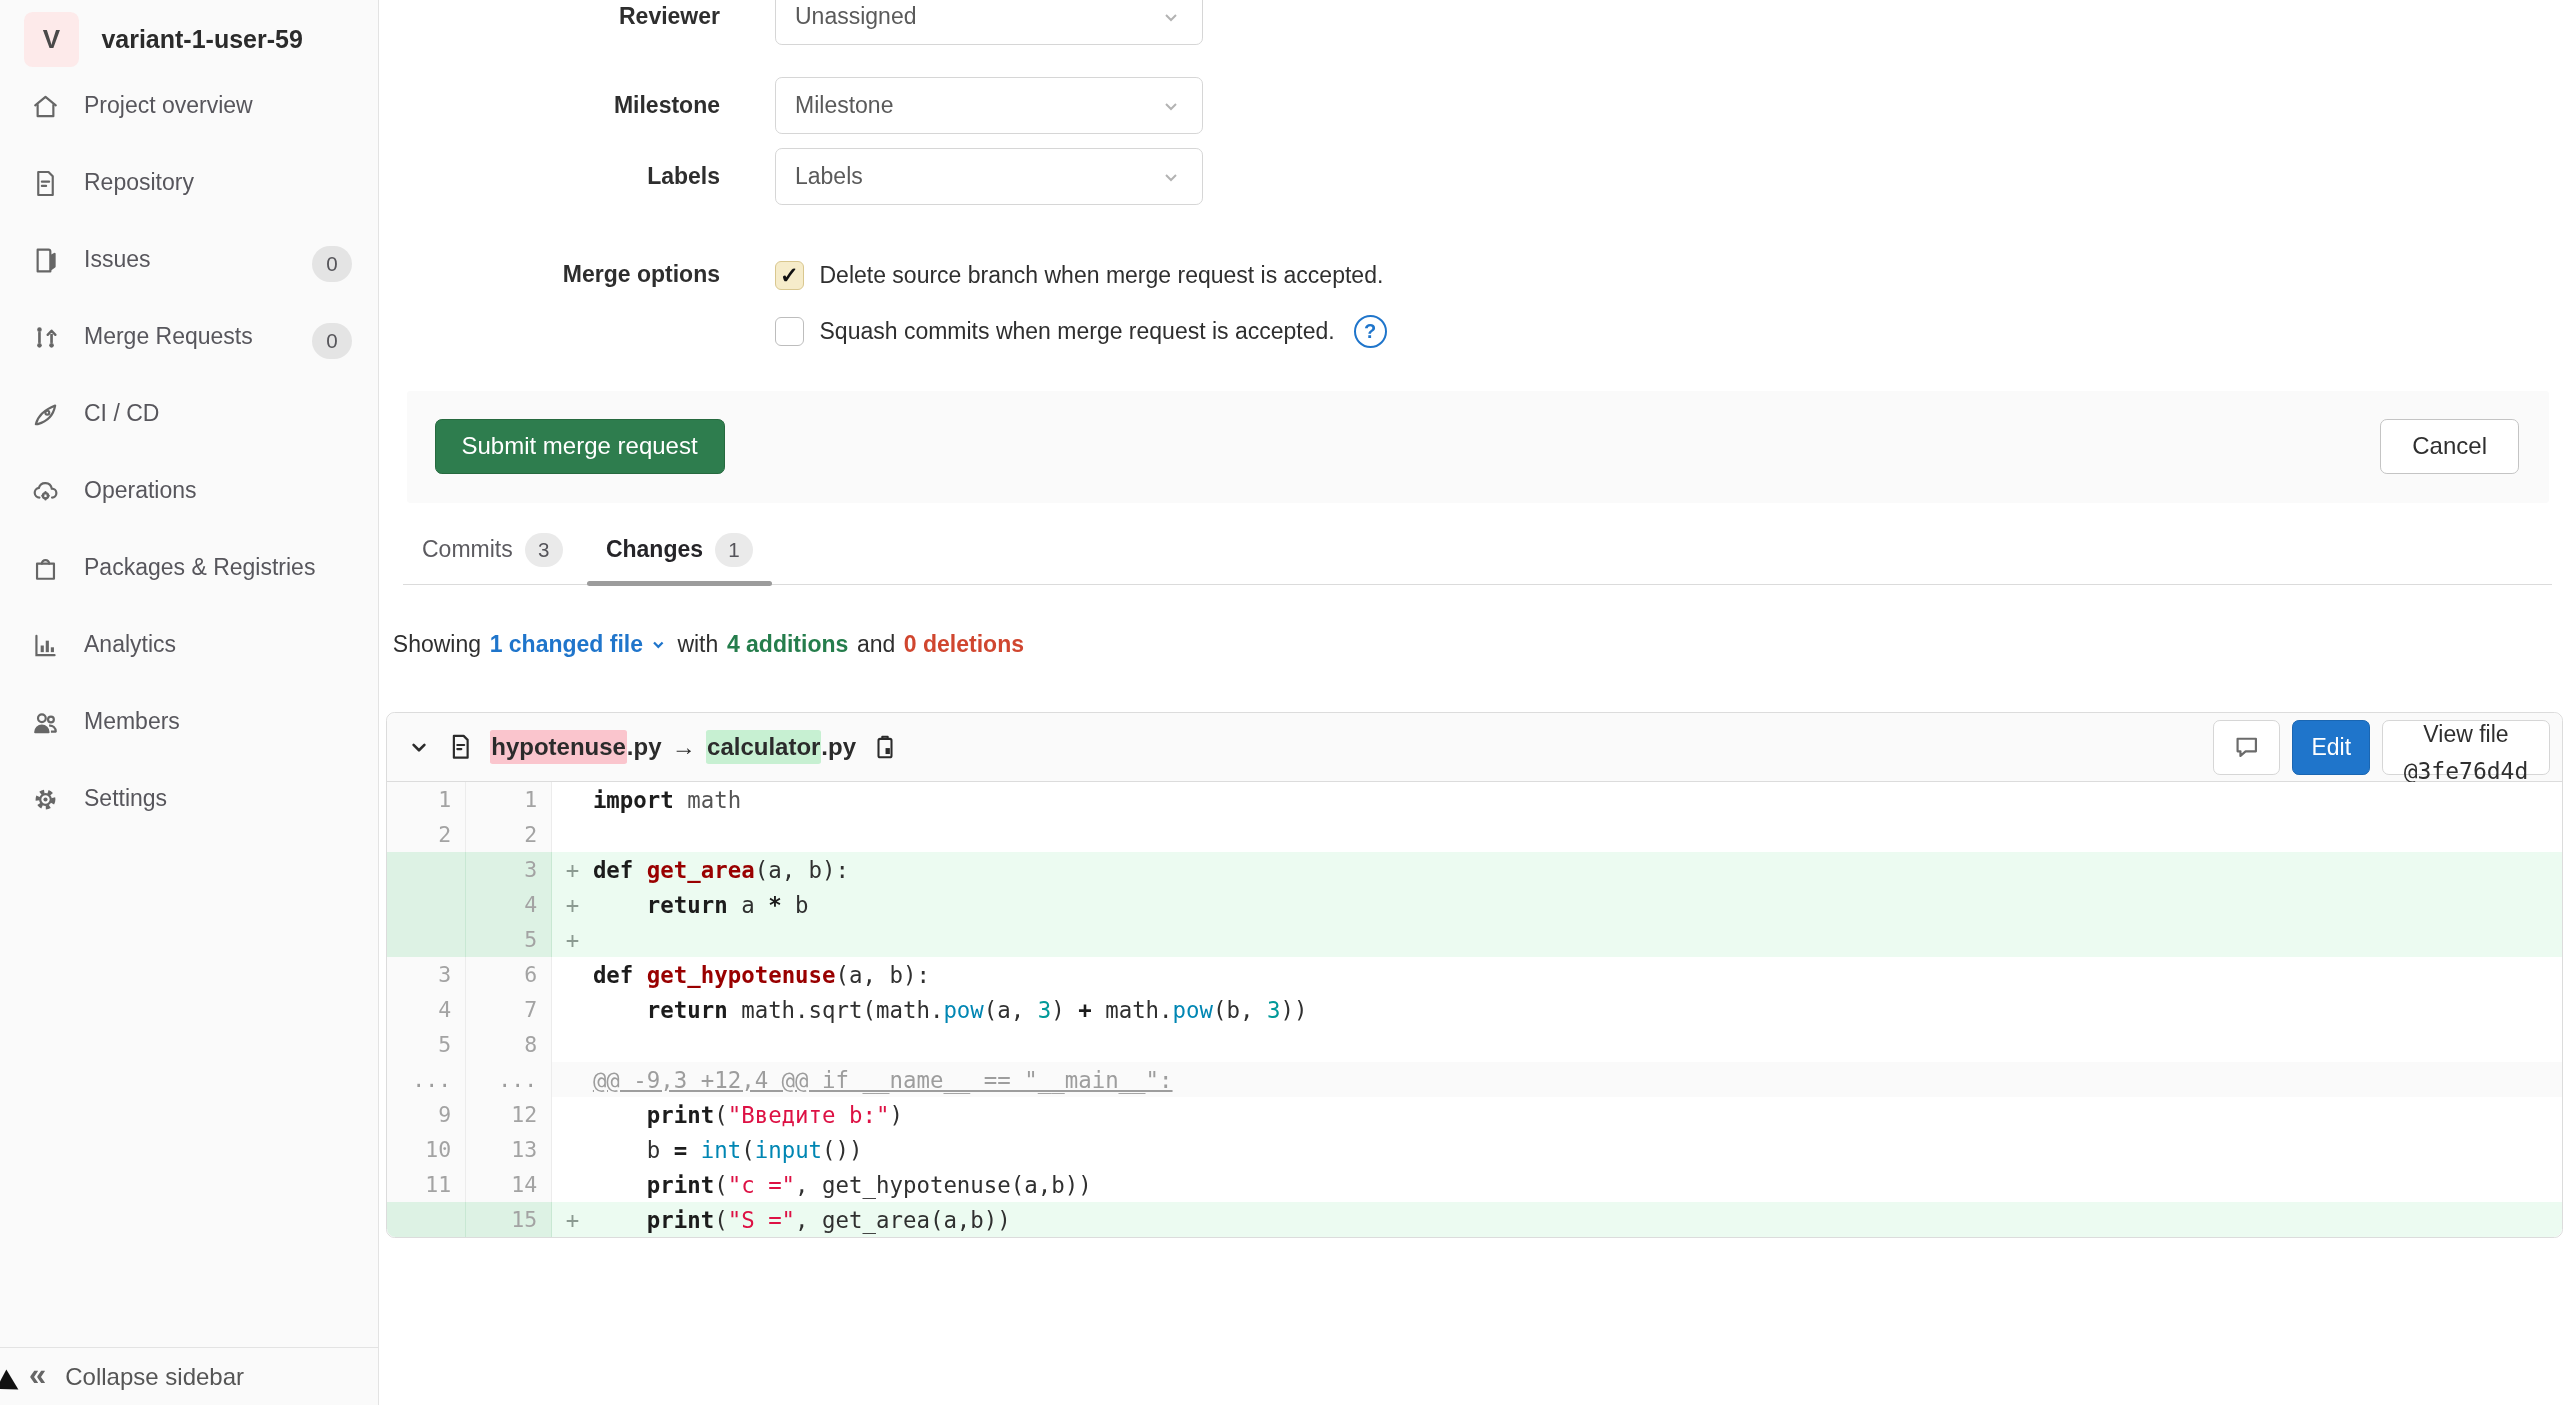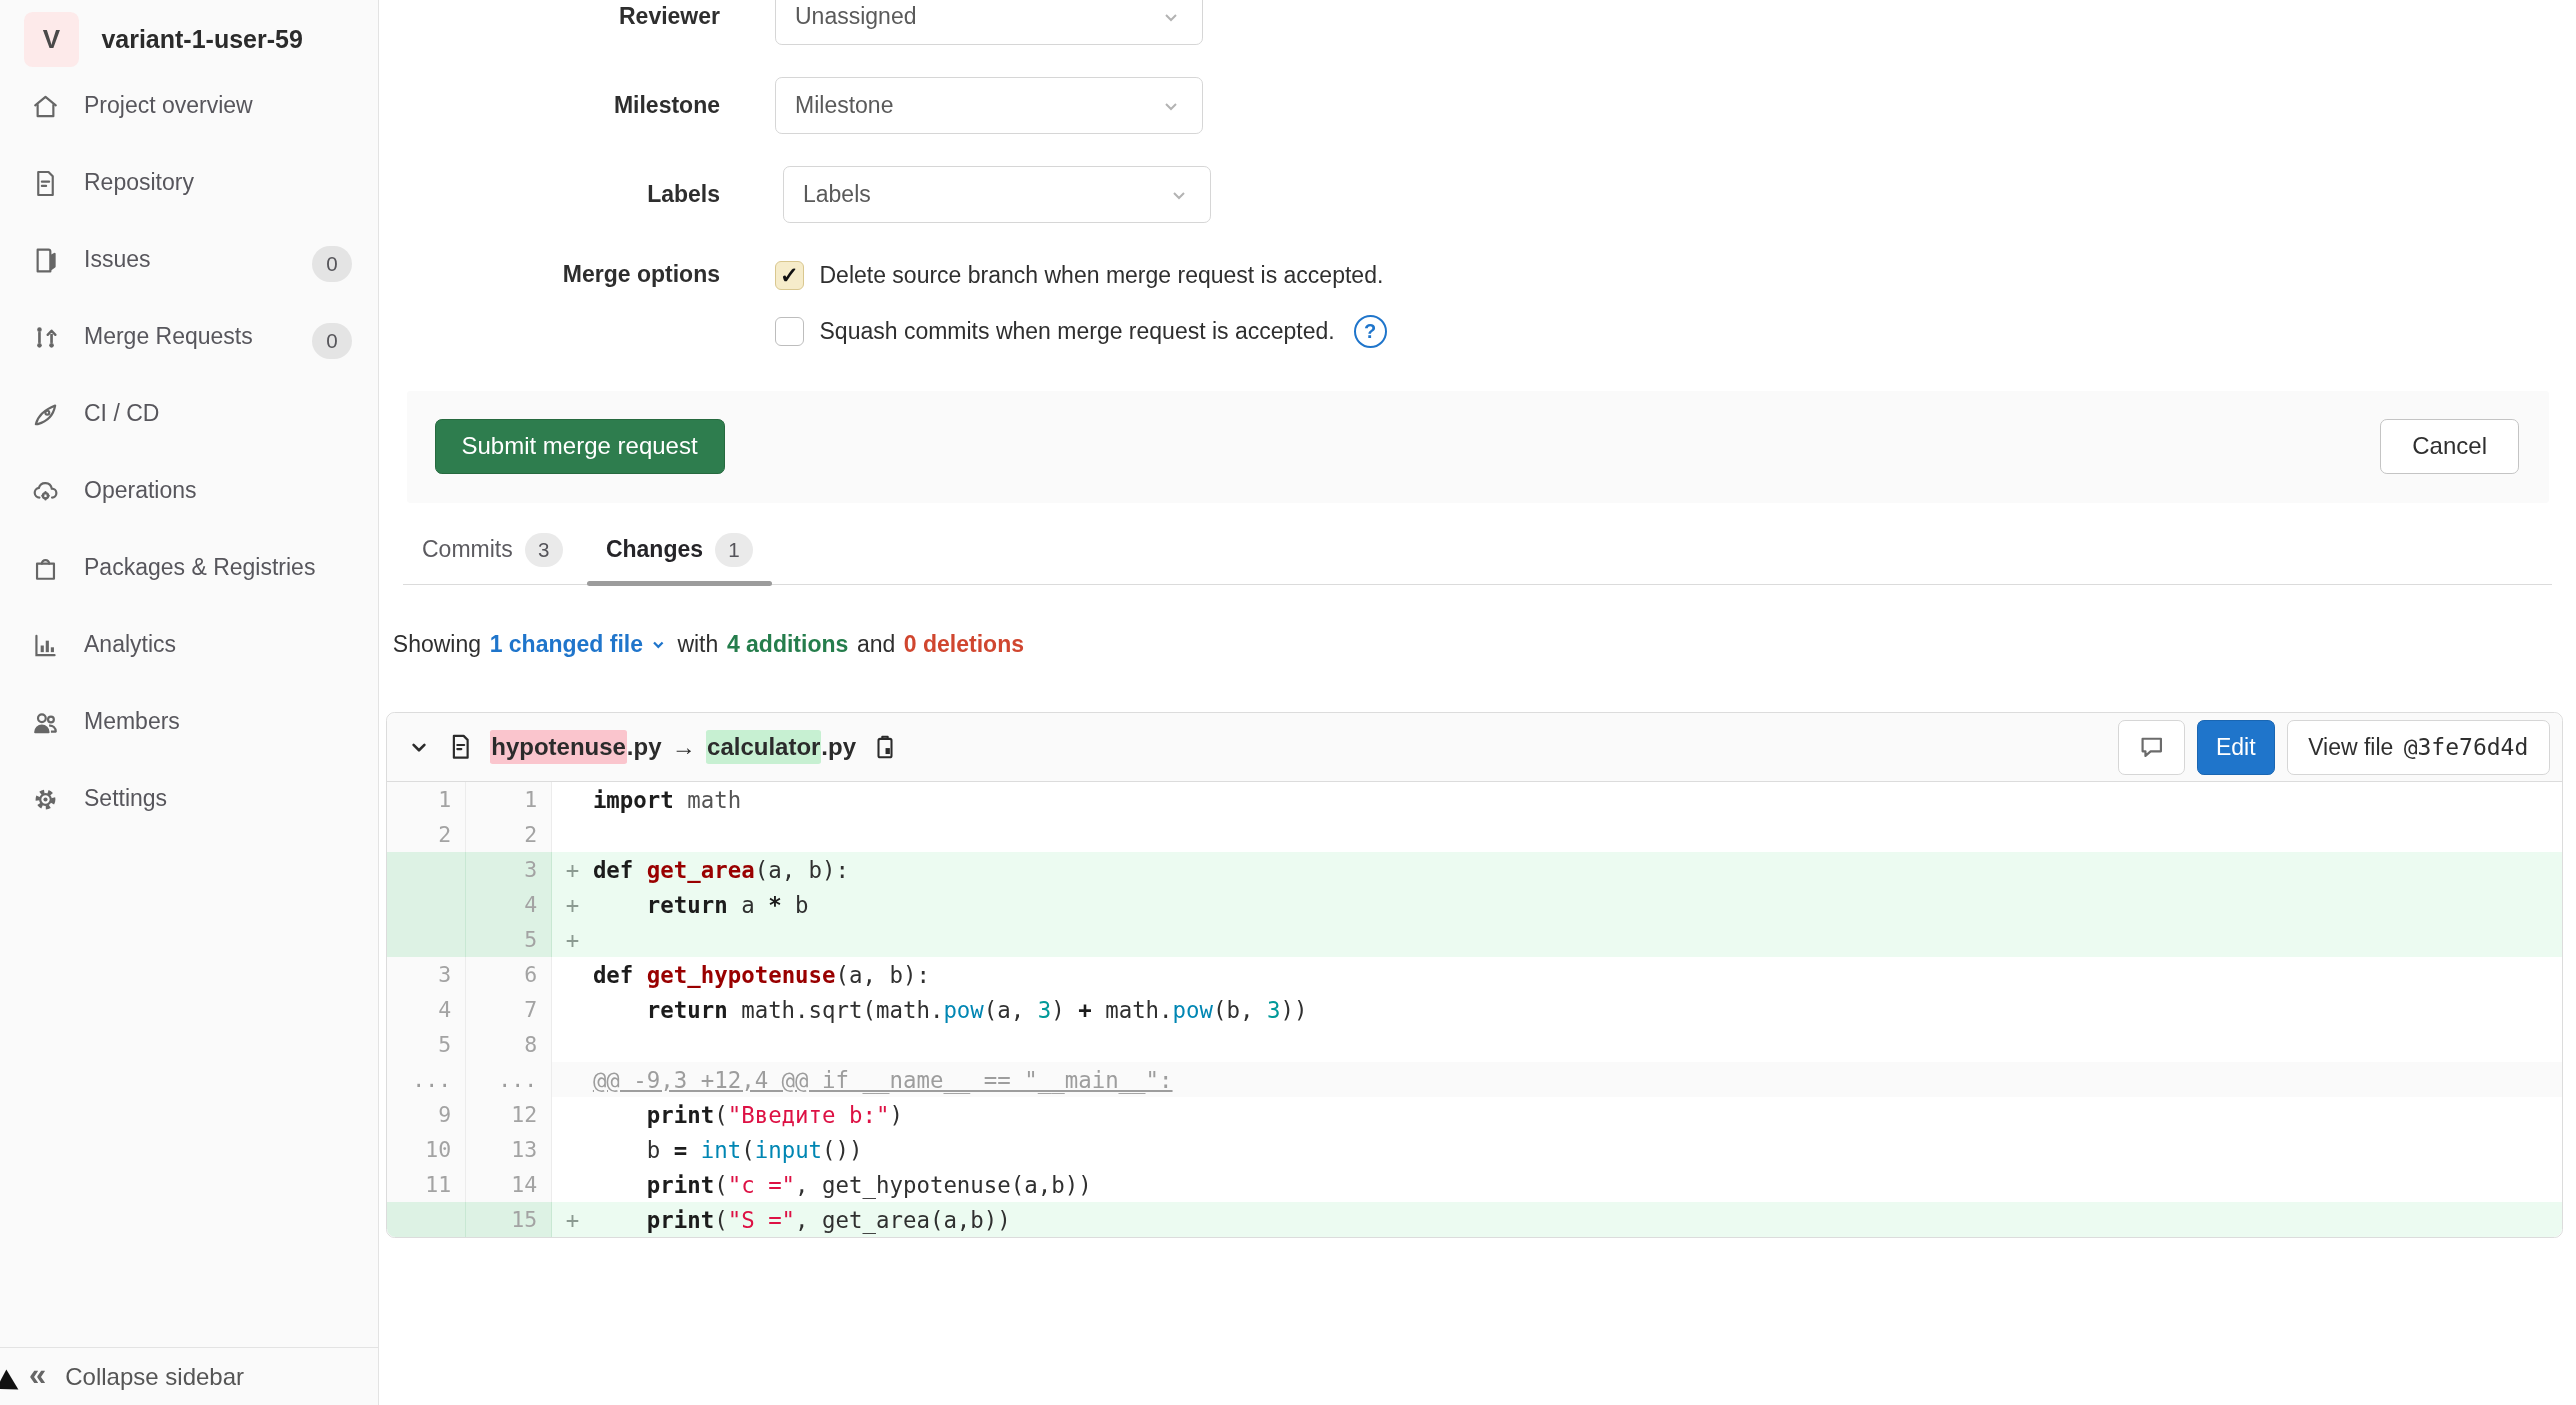--- a/index.html
+++ b/index.html
@@ -33,21 +33,21 @@
   .form-row { position:absolute; left:0; right:0; display:flex; align-items:center; }
   .form-label { flex:0 0 396px; padding-right:55px; text-align:right; font-weight:700;
                 font-size:23px; color:#2e2e2e; }
   .dropdown { width:428px; height:57px; border:0.9px solid #d6d6d6; border-radius:6.9px; background:#fff;
               display:flex; align-items:center; padding:0 19px; font-size:23px; color:#5a5a5a; cursor:pointer; }
   .dropdown .val { flex:1; }
   .dropdown svg { width:24px; height:24px; color:#b3b3b3; }
 
   .row-reviewer  { top:-12px; height:57px; }
   .row-milestone { top:77px;  height:57px; }
-  .row-labels    { top:166px; height:57px;gap:8px; }
+  .row-labels    { top:148px; height:57px; }
   .row-merge     { top:258px; align-items:flex-start; }
   .row-merge .form-label { padding-top:3.4px; }
   .checks { display:flex; flex-direction:column; gap:22.4px; }
   .check-row { display:flex; align-items:center; gap:15.5px; font-size:23px; color:#2f2f2f; height:34px; }
   .cbox { width:29px; height:29px; border-radius:6px; flex:none; display:flex; align-items:center;
           justify-content:center; cursor:pointer; }
   .cbox.checked { background:#f6ecca; border:1.7px solid #d9c78f; color:#111; font-weight:700; font-size:22.4px; }
   .cbox.unchecked { background:#fff; border:1.7px solid #bdbdbd; }
   .help-circle { width:33px; height:33px; border-radius:50%; border:2.6px solid #1f75cb; color:#1f75cb;
                  font-weight:700; font-size:20px; display:flex; align-items:center; justify-content:center;
@@ -95,21 +95,21 @@
   .hl-old { background:#fac5cd; border-radius:2.6px; padding:2.6px 0.9px; }
   .hl-new { background:#c7f0d2; border-radius:2.6px; padding:2.6px 0.9px; }
   .farrow { margin:0 10.3px; font-weight:400; }
   .hdr-actions { margin-left:auto; display:flex; gap:12px; align-items:center; }
   .icon-btn { width:67px; height:55px; border:0.9px solid #d6d6d6; border-radius:6.9px; background:#fff;
               display:flex; align-items:center; justify-content:center; cursor:pointer; }
   .edit-btn { height:55px; padding:0 18px; background:#1f75cb; color:#fff; border-radius:6.9px;
               font-size:23px; border:0.9px solid #1a66b2; font-family:"Liberation Sans",sans-serif; cursor:pointer; }
   .view-btn { height:55px; padding:0 20.6px; background:#fff; border:0.9px solid #d6d6d6; border-radius:6.9px;
               font-size:23px; color:#2f2f2f; display:flex; gap:10.3px; align-items:center;
-              font-family:"Liberation Sans",sans-serif; cursor:pointer; }
+              font-family:"Liberation Sans",sans-serif; cursor:pointer;flex-direction:column; }
   .view-btn .sha { font-family:"DejaVu Sans Mono", monospace; }
 
   .diff { border-radius:0 0 8.6px 8.6px; overflow:hidden;
           font-family:"DejaVu Sans Mono", monospace; font-size:22.4px; }
   .drow { display:grid; grid-template-columns:79px 86px 1fr; height:35px; }
   .dnum { display:flex; align-items:center; justify-content:flex-end; padding-right:13.8px;
           color:#a3a3a3; background:#fafafa; border-right:0.9px solid #ececec; font-size:21.5px; cursor:pointer; }
   .dcode { display:flex; align-items:center; white-space:pre; background:#fff; color:#303030; overflow:hidden; }
   .sign { width:41px; text-align:center; color:#8b9a91; flex:none; }
   .drow.add .dnum { background:#ddf2e4; border-right-color:#c8e8d3; }

